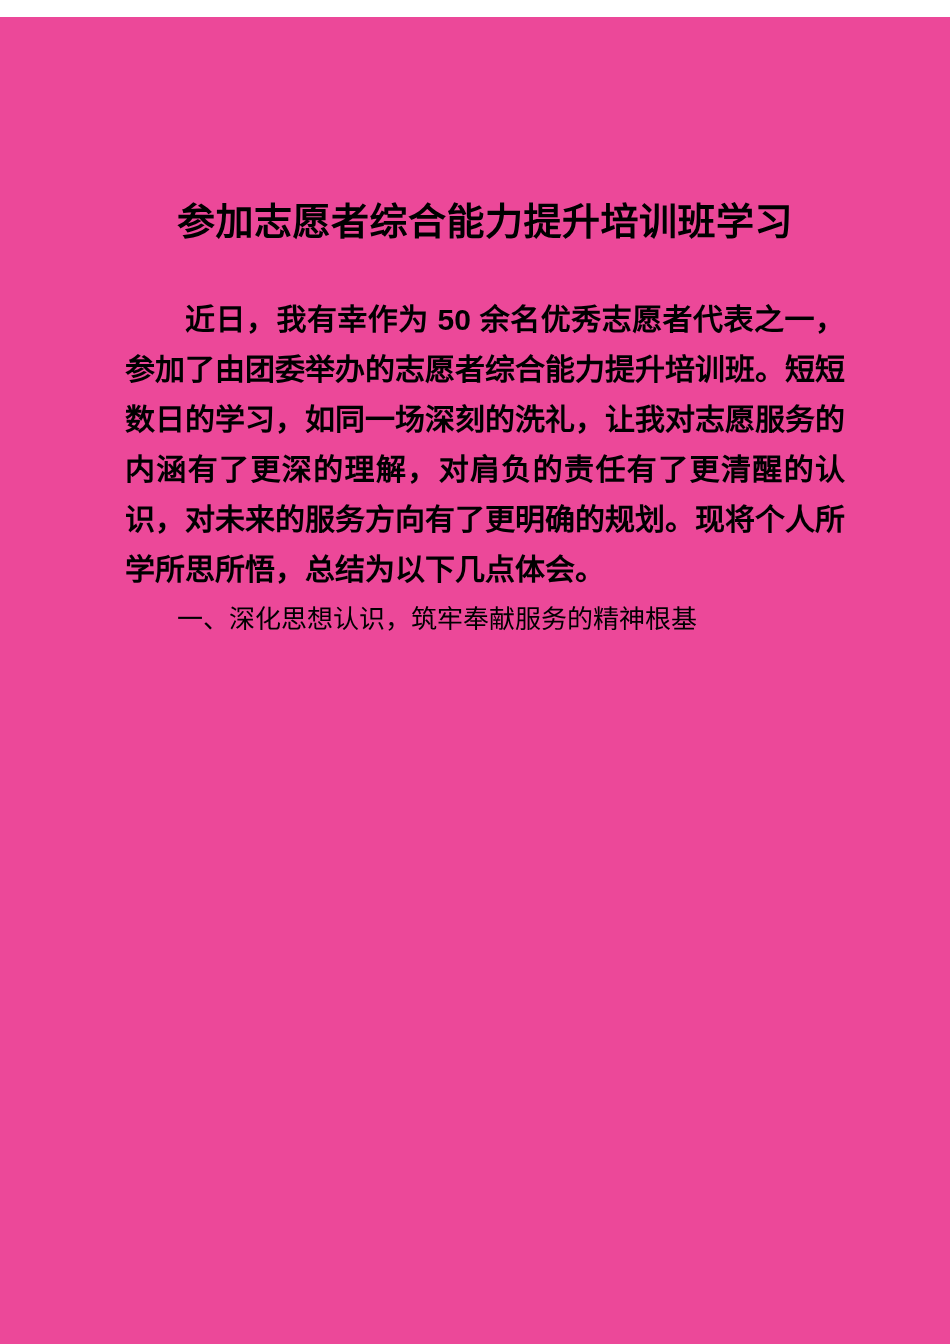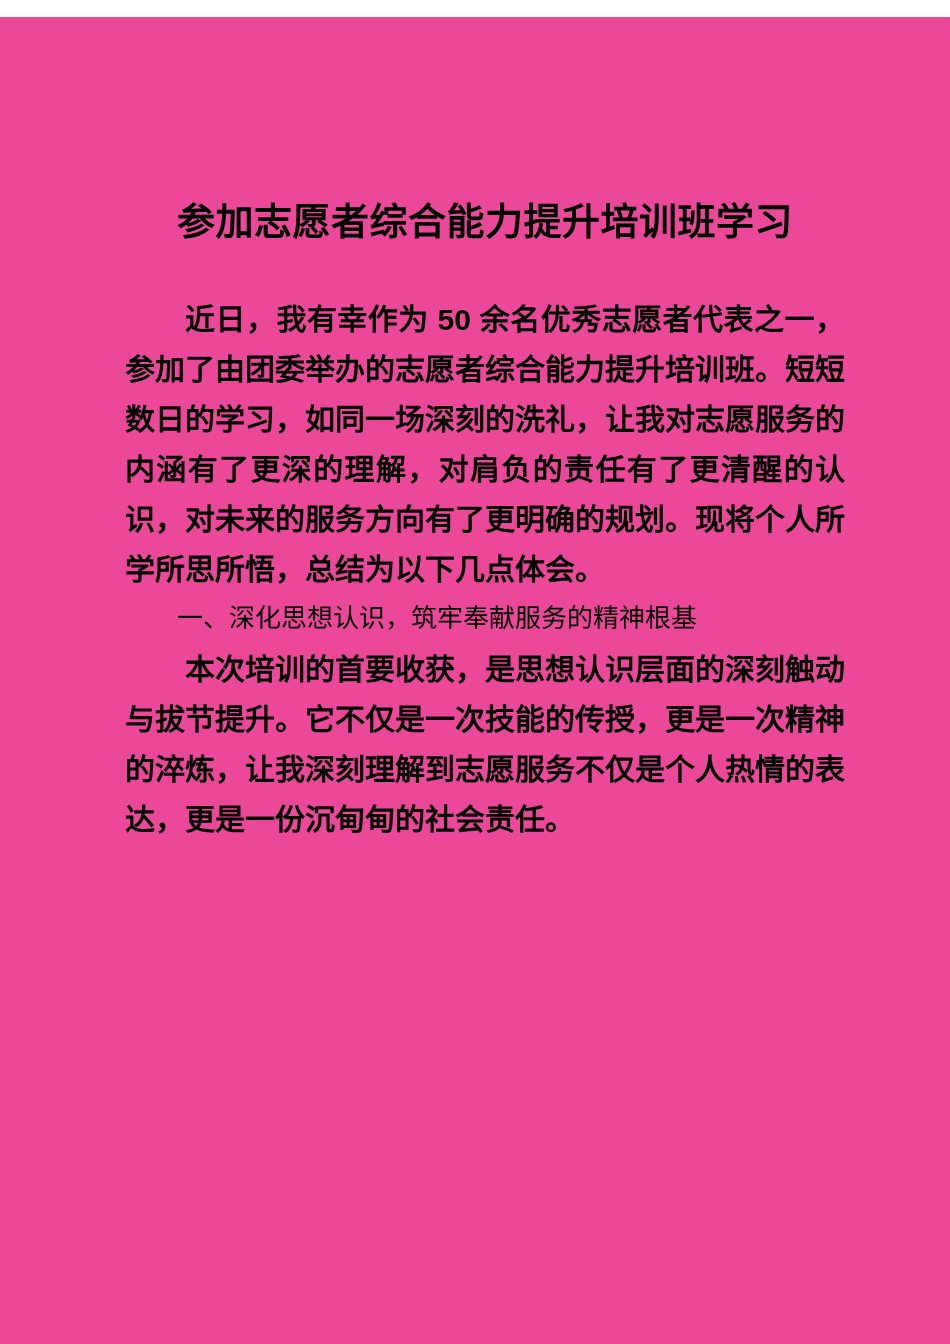--- a/index.html
+++ b/index.html
@@ -60,21 +60,21 @@
     letter-spacing: 0px;
   }
 
   
   .first-para {
     margin-top: 36px;
   }
 
   
   .section-heading {
-    font-family: Liberation Mono, monospace;
+    font-family: Liberation Serif, serif;
     font-weight: normal;
     font-size: 26px;
     line-height: 50px;
     color: #000000;
     text-align: left;
     text-indent: 52px;
     margin: 0;
     white-space: nowrap;
   }
 </style>
@@ -84,17 +84,16 @@
 <div class="page">
   <div class="content">
 
     <h1 class="doc-title title-line-1">参加志愿者综合能力提升培训班学习</h1>
 
 
     <p class="body-para first-para">近日，我有幸作为 50 余名优秀志愿者代表之一，参加了由团委举办的志愿者综合能力提升培训班。短短数日的学习，如同一场深刻的洗礼，让我对志愿服务的内涵有了更深的理解，对肩负的责任有了更清醒的认识，对未来的服务方向有了更明确的规划。现将个人所学所思所悟，总结为以下几点体会。</p>
 
     <p class="section-heading">一、深化思想认识，筑牢奉献服务的精神根基</p>
 
-    <p class="body-para">本次培训的首要收获，是思想认识层面的深刻触动与拔节提升。它不仅是一次技能的传授，更是一次精神的淬炼，让我深刻理解到志愿服务不仅是个人热情的表达，更是一份沉甸甸的社会责任。</p>
 
 
   </div>
 </div>
 
 </body></html>

